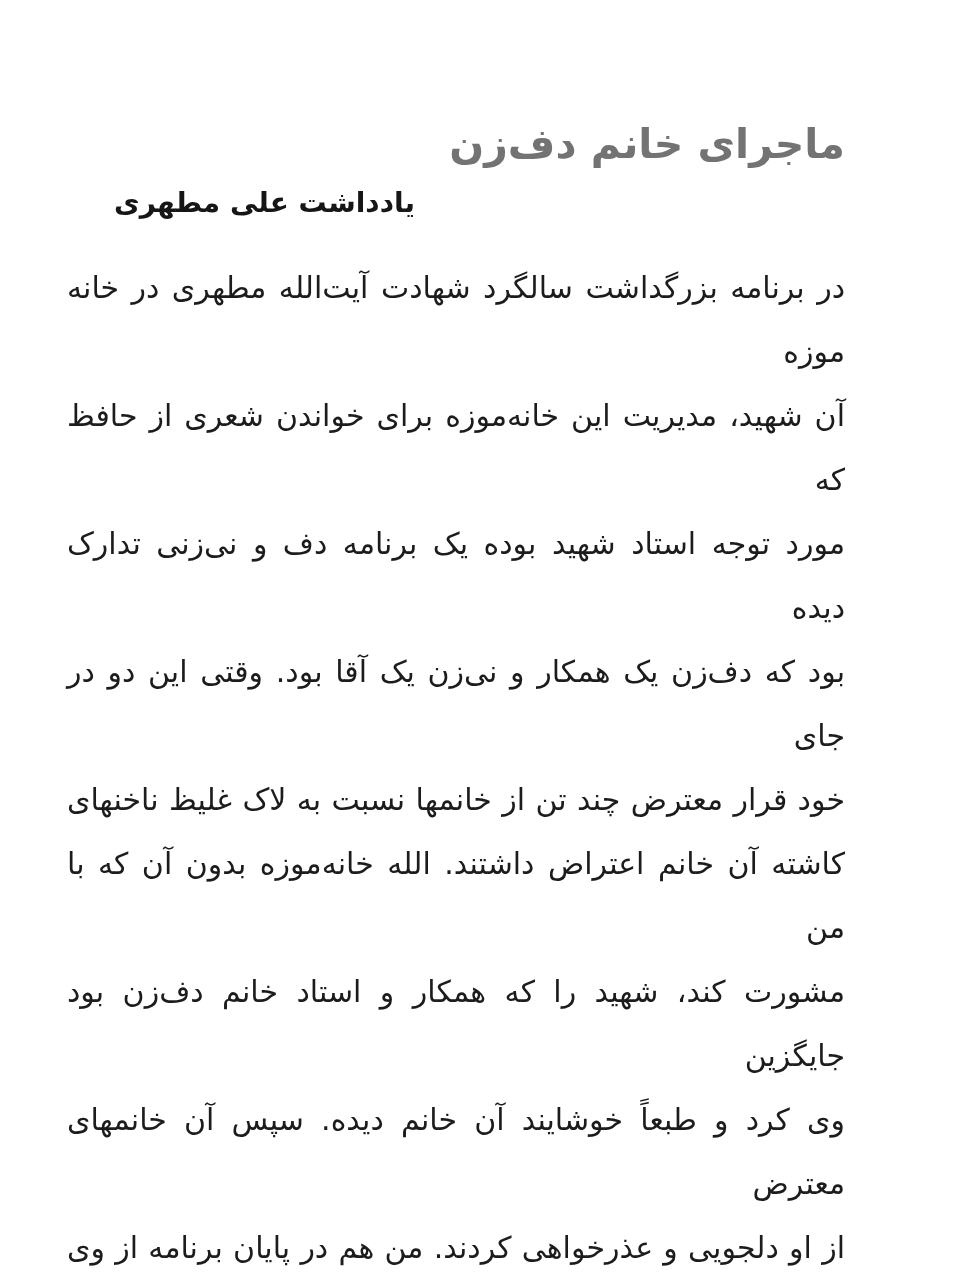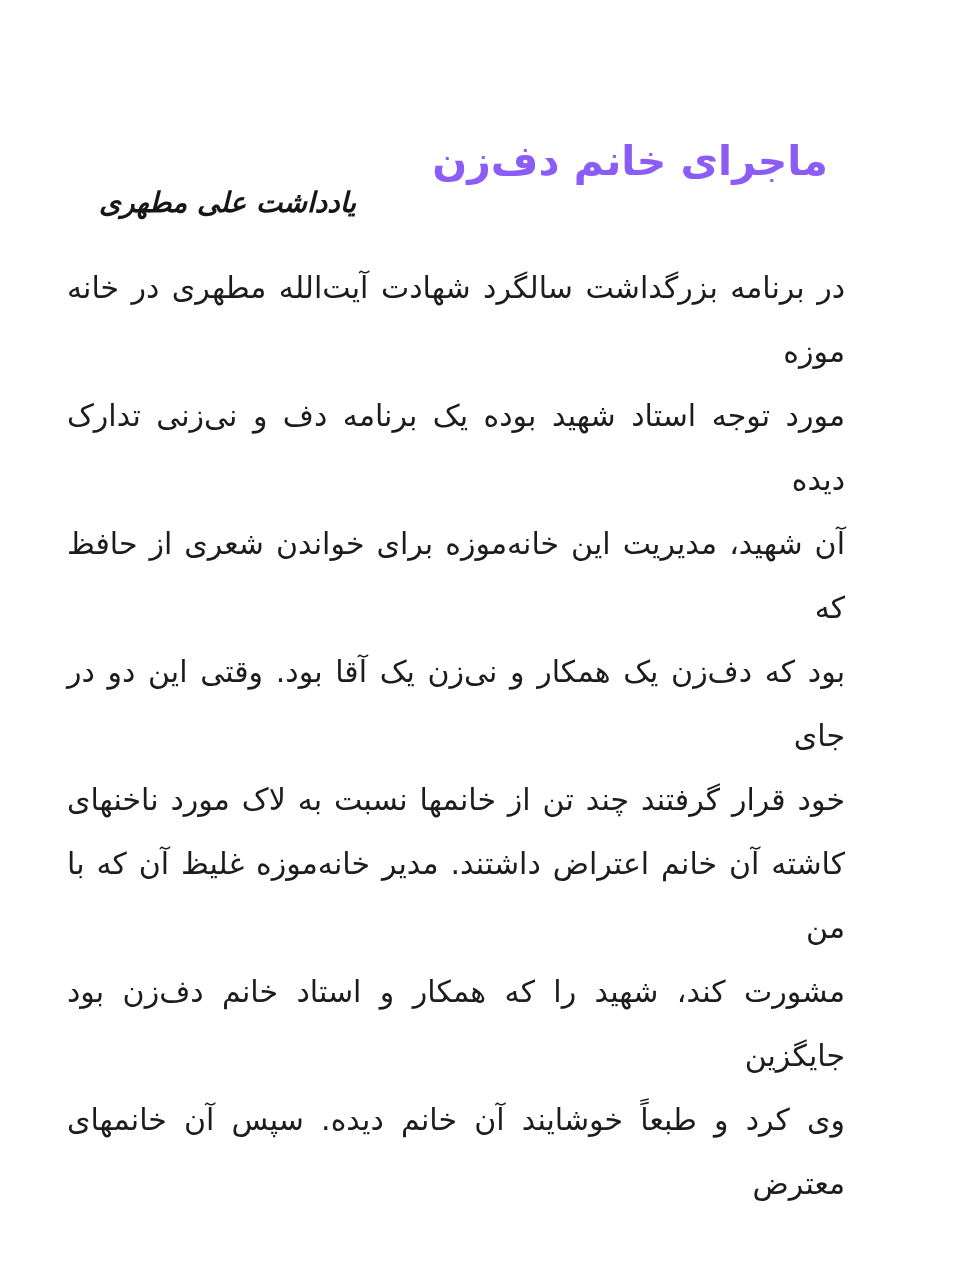--- a/index.html
+++ b/index.html
@@ -14,32 +14,31 @@
     background: #ffffff;
     color: #1c1c1c;
     font-family: "DejaVu Sans", sans-serif;
     direction: rtl;
     overflow: hidden;
   }
   .doc-title {
     position: absolute;
     top: 120px;
     right: 118px;
-    margin: 17px;
+    margin: 0;
     font-size: 41px;
     font-weight: bold;
     white-space: nowrap;
-    color: #8b5cf6;
+    color: #737373;
   }
   .doc-byline {
     position: absolute;
     top: 186px;
-    left: 99px;
+    left: 114px;
     font-size: 28px;
-    font-style: italic;
     font-weight: 600;
     white-space: nowrap;
     color: #161616;
   }
   .doc-body {
     position: absolute;
     top: 256px;
     right: 118px;
     left: 67px;
   }
@@ -56,22 +55,23 @@
 </style>
 </head>
 <body>
 
 <div class="page">
   <h1 class="doc-title">ماجرای خانم دف‌زن</h1>
   <div class="doc-byline">یادداشت علی مطهری</div>
   <div class="doc-body" id="doc-body">
       <div class="paragraph">
         <div class="line">در برنامه بزرگداشت سالگرد شهادت آیت‌الله مطهری در خانه موزه</div>
+        <div class="line">آن شهید، مدیریت این خانه‌موزه برای خواندن شعری از حافظ که</div>
         <div class="line">مورد توجه استاد شهید بوده یک برنامه دف و نی‌زنی تدارک دیده</div>
-        <div class="line">آن شهید، مدیریت این خانه‌موزه برای خواندن شعری از حافظ که</div>
         <div class="line">بود که دف‌زن یک همکار و نی‌زن یک آقا بود. وقتی این دو در جای</div>
-        <div class="line">خود قرار گرفتند چند تن از خانمها نسبت به لاک مورد ناخنهای</div>
-        <div class="line">کاشته آن خانم اعتراض داشتند. مدیر خانه‌موزه غلیظ آن که با من</div>
+        <div class="line">خود قرار معترض چند تن از خانمها نسبت به لاک غلیظ ناخنهای</div>
+        <div class="line">کاشته آن خانم اعتراض داشتند. الله خانه‌موزه بدون آن که با من</div>
         <div class="line">مشورت کند، شهید را که همکار و استاد خانم دف‌زن بود جایگزین</div>
         <div class="line">وی کرد و طبعاً خوشایند آن خانم دیده. سپس آن خانمهای معترض</div>
+        <div class="line">از او دلجویی و عذرخواهی کردند. من هم در پایان برنامه از وی</div>
       </div>
     </div>
 </div>
 
 </body></html>

